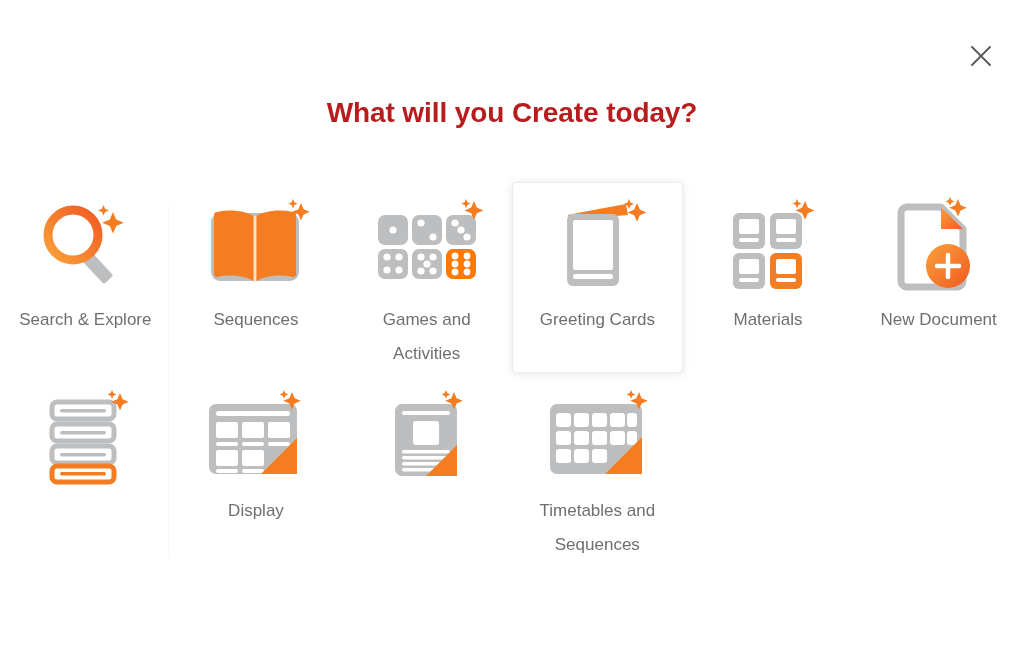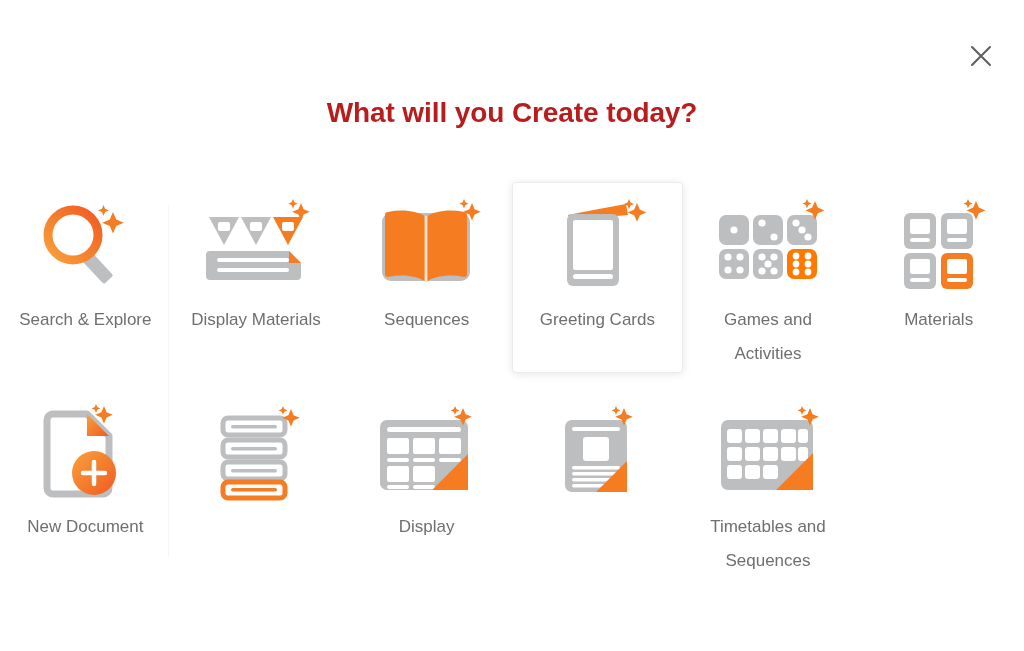--- a/index.html
+++ b/index.html
@@ -47,21 +47,21 @@
   }
 
   
   .grid {
     position: absolute;
     top: 182px;
     left: 0;
     width: 1024px;
     display: grid;
     grid-template-columns: repeat(6, 1fr);
-    row-gap: 16px;
+    row-gap: 0px;
   }
   .tile {
     position: relative;
     height: 191px;
     display: flex;
     flex-direction: column;
     align-items: center;
     justify-content: flex-start;
     padding-top: 14px;
     box-sizing: border-box;
@@ -132,66 +132,33 @@
         </defs>
         <rect x="53" y="50" width="13" height="36" rx="2" fill="#BCBEC0" transform="rotate(-43 59 68)"></rect>
         <circle cx="36" cy="36" r="25" fill="none" stroke="url(#og1)" stroke-width="9"></circle>
         <path d="M76 13 l3.2 7.6 7.6 3.2 -7.6 3.2 -3.2 7.6 -3.2 -7.6 -7.6 -3.2 7.6 -3.2 z" fill="#F57C20"></path>
         <path d="M66.5 6 l1.6 3.8 3.8 1.6 -3.8 1.6 -1.6 3.8 -1.6 -3.8 -3.8 -1.6 3.8 -1.6 z" fill="#F57C20"></path>
       </svg>
     </div>
     <div class="tile-label">Search &amp; Explore</div>
   </div>
 
-  <div class="tile">
-    <div class="tile-icon">
-      <svg width="110" height="92" viewBox="0 0 110 92">
-        <path d="M8 18 h30 l-15 28 z" fill="#BCBEC0"></path>
-        <rect x="17" y="23" width="12" height="9" rx="2" fill="#ffffff"></rect>
-        <path d="M40 18 h30 l-15 28 z" fill="#BCBEC0"></path>
-        <rect x="49" y="23" width="12" height="9" rx="2" fill="#ffffff"></rect>
-        <path d="M72 18 h30 l-15 28 z" fill="#F57C20"></path>
-        <rect x="81" y="23" width="12" height="9" rx="2" fill="#ffffff"></rect>
-        <path d="M9 52 h79 l12 12 v13 a4 4 0 0 1 -4 4 h-87 a4 4 0 0 1 -4 -4 v-21 a4 4 0 0 1 4 -4 z" fill="#BCBEC0"></path>
-        <rect x="16" y="59" width="72" height="4" rx="2" fill="#ffffff"></rect>
-        <rect x="16" y="69" width="72" height="4" rx="2" fill="#ffffff"></rect>
-        <path d="M88 52 l12 12 h-12 z" fill="#F57C20"></path>
-        <path d="M100 4 l2.6 6.2 6.2 2.6 -6.2 2.6 -2.6 6.2 -2.6 -6.2 -6.2 -2.6 6.2 -2.6 z" fill="#F57C20"></path>
-        <path d="M92 0 l1.4 3.3 3.3 1.4 -3.3 1.4 -1.4 3.3 -1.4 -3.3 -3.3 -1.4 3.3 -1.4 z" fill="#F57C20"></path>
-      </svg>
-    </div>
-    <div class="tile-label">Display Materials</div>
-  </div>
 
   <div class="tile">
     <div class="tile-icon">
       <svg width="110" height="92" viewBox="0 0 110 92">
         <rect x="10" y="14" width="88" height="68" rx="9" fill="#BCBEC0"></rect>
         <path d="M16 13 c14 -3 30 -1 38 5 v65 c-8 -6 -24 -8 -38 -5 a3 3 0 0 1 -3 -3 v-59 a3 3 0 0 1 3 -3 z" fill="#F57C20"></path>
         <path d="M92 13 c-14 -3 -30 -1 -38 5 v65 c8 -6 24 -8 38 -5 a3 3 0 0 0 3 -3 v-59 a3 3 0 0 0 -3 -3 z" fill="#F57C20"></path>
         <rect x="52.6" y="17" width="2.8" height="66" fill="#FDE3D0"></rect>
         <path d="M100 4 l2.6 6.2 6.2 2.6 -6.2 2.6 -2.6 6.2 -2.6 -6.2 -6.2 -2.6 6.2 -2.6 z" fill="#F57C20"></path>
         <path d="M92 0 l1.4 3.3 3.3 1.4 -3.3 1.4 -1.4 3.3 -1.4 -3.3 -3.3 -1.4 3.3 -1.4 z" fill="#F57C20"></path>
       </svg>
     </div>
     <div class="tile-label">Sequences</div>
-  </div>
-
-  <div class="tile selected">
-    <div class="tile-icon">
-      <svg width="110" height="92" viewBox="0 0 110 92">
-        <path d="M26 16 C44 12 64 9 84 5 L86 16 C66 18 46 19 28 21 z" fill="#F57C20"></path>
-        <rect x="25" y="15" width="52" height="72" rx="6" fill="#BCBEC0"></rect>
-        <rect x="31" y="21" width="40" height="50" rx="2" fill="#ffffff"></rect>
-        <rect x="31" y="75" width="40" height="5" rx="2.5" fill="#ffffff"></rect>
-        <path d="M95 4 l2.8 6.6 6.6 2.8 -6.6 2.8 -2.8 6.6 -2.8 -6.6 -6.6 -2.8 6.6 -2.8 z" fill="#F57C20"></path>
-        <path d="M87 0 l1.5 3.5 3.5 1.5 -3.5 1.5 -1.5 3.5 -1.5 -3.5 -3.5 -1.5 3.5 -1.5 z" fill="#F57C20"></path>
-      </svg>
-    </div>
-    <div class="tile-label">Greeting Cards</div>
   </div>
 
   <div class="tile">
     <div class="tile-icon">
       <svg width="110" height="92" viewBox="0 0 110 92">
 
         <rect x="6" y="16" width="30" height="30" rx="7" fill="#BCBEC0"></rect>
         <circle cx="21" cy="31" r="3.6" fill="#ffffff"></circle>
 
         <rect x="40" y="16" width="30" height="30" rx="7" fill="#BCBEC0"></rect>
@@ -221,20 +188,34 @@
           <circle cx="95" cy="57" r="3.4" fill="#ffffff"></circle>
         <circle cx="83" cy="65" r="3.4" fill="#ffffff"></circle>
           <circle cx="95" cy="65" r="3.4" fill="#ffffff"></circle>
         <circle cx="83" cy="73" r="3.4" fill="#ffffff"></circle>
           <circle cx="95" cy="73" r="3.4" fill="#ffffff"></circle>
         <path d="M102 2 l2.8 6.6 6.6 2.8 -6.6 2.8 -2.8 6.6 -2.8 -6.6 -6.6 -2.8 6.6 -2.8 z" fill="#F57C20"></path>
         <path d="M94 0 l1.4 3.2 3.2 1.4 -3.2 1.4 -1.4 3.2 -1.4 -3.2 -3.2 -1.4 3.2 -1.4 z" fill="#F57C20"></path>
       </svg>
     </div>
     <div class="tile-label">Games and Activities</div>
+  </div>
+
+  <div class="tile selected">
+    <div class="tile-icon">
+      <svg width="110" height="92" viewBox="0 0 110 92">
+        <path d="M26 16 C44 12 64 9 84 5 L86 16 C66 18 46 19 28 21 z" fill="#F57C20"></path>
+        <rect x="25" y="15" width="52" height="72" rx="6" fill="#BCBEC0"></rect>
+        <rect x="31" y="21" width="40" height="50" rx="2" fill="#ffffff"></rect>
+        <rect x="31" y="75" width="40" height="5" rx="2.5" fill="#ffffff"></rect>
+        <path d="M95 4 l2.8 6.6 6.6 2.8 -6.6 2.8 -2.8 6.6 -2.8 -6.6 -6.6 -2.8 6.6 -2.8 z" fill="#F57C20"></path>
+        <path d="M87 0 l1.5 3.5 3.5 1.5 -3.5 1.5 -1.5 3.5 -1.5 -3.5 -3.5 -1.5 3.5 -1.5 z" fill="#F57C20"></path>
+      </svg>
+    </div>
+    <div class="tile-label">Greeting Cards</div>
   </div>
 
   <div class="tile">
     <div class="tile-icon">
       <svg width="110" height="92" viewBox="0 0 110 92">
         <rect x="20" y="14" width="32" height="36" rx="6" fill="#BCBEC0"></rect>
         <rect x="26" y="20" width="20" height="15" rx="2" fill="#ffffff"></rect>
         <rect x="26" y="39" width="20" height="4" rx="2" fill="#ffffff"></rect>
         <rect x="57" y="14" width="32" height="36" rx="6" fill="#BCBEC0"></rect>
         <rect x="63" y="20" width="20" height="15" rx="2" fill="#ffffff"></rect>

